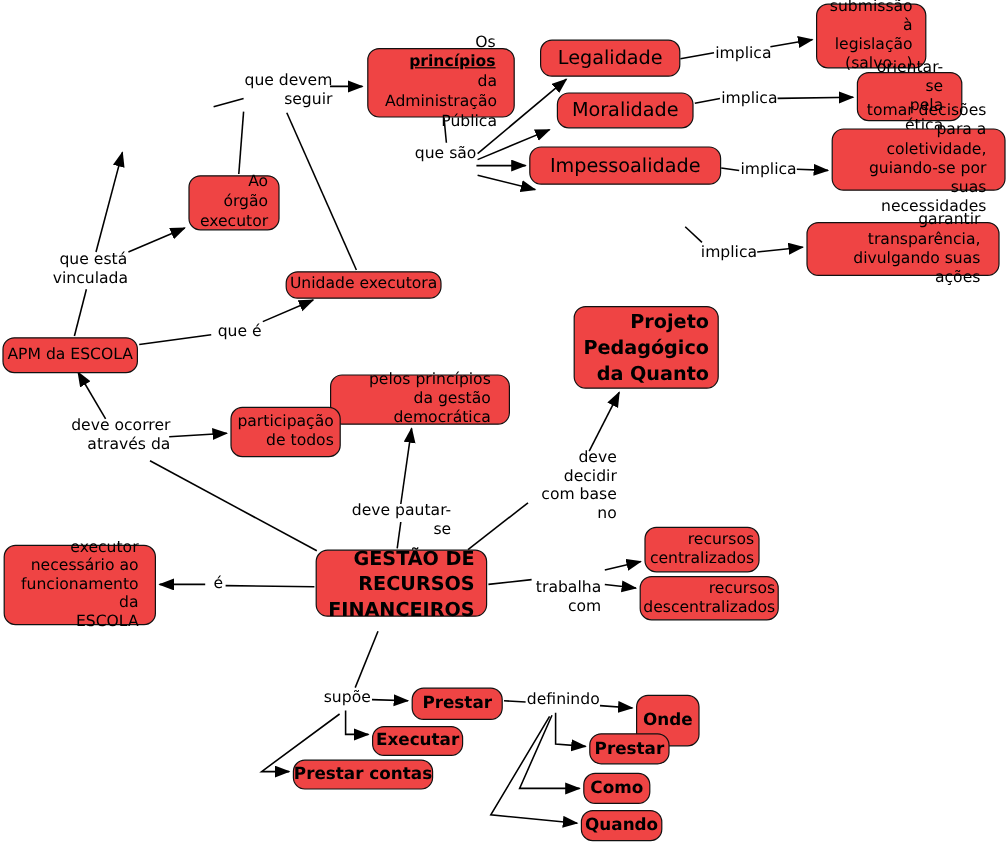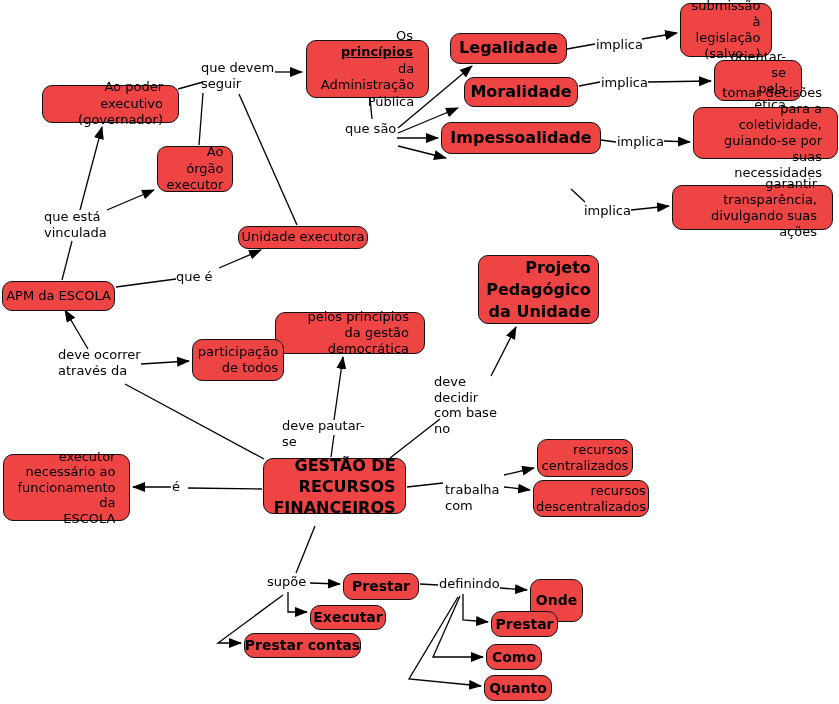--- a/index.html
+++ b/index.html
@@ -28,33 +28,33 @@
     line-height: 16.5px;
     padding: 1px 15px;
   }
   .node.bold {
     font-weight: bold;
     font-size: 16px;
     line-height: 22px;
     white-space: pre-line;
   }
   .node.bold1 {
-    font-weight: bold;
+    font-weight: normal;
     font-size: 16px;
     white-space: nowrap;
   }
   .node.boldsm {
     font-weight: bold;
     font-size: 14px;
     white-space: nowrap;
   }
   .node.nw { white-space: nowrap; }
   .lbl {
     position: absolute;
-    text-align: left;
+    text-align: right;
     white-space: pre-line;
     font-size: 13px;
     line-height: 15.5px;
   }
   .l1 { white-space: normal; }
   .bu { font-weight: bold; text-decoration: underline; }
   .preline { white-space: pre-line; }
 </style>
 </head>
 <body>
@@ -109,22 +109,20 @@
       <line x1="310" y1="583" x2="340" y2="584" marker-end="url(#ah)"></line>
       <polyline points="288,592 288,612 307,612" marker-end="url(#ah)"></polyline>
       <polyline points="283,595 218,643 241,643" marker-end="url(#ah)"></polyline>
       <line x1="500" y1="588" x2="527" y2="590" marker-end="url(#ah)"></line>
       <polyline points="463,594 463,620 488,622" marker-end="url(#ah)"></polyline>
       <polyline points="460,596 433,657 483,657" marker-end="url(#ah)"></polyline>
       <polyline points="458,597 409,679 481,686" marker-end="url(#ah)"></polyline>
     </g>
   </svg>
 
-  <div class="node" style="left:42px;top:85px;width:137px;height:38px">Ao poder executivo
-(governador)</div>
 
   <div class="node" style="left:157px;top:146px;width:76px;height:46px">Ao órgão
 executor</div>
 
   <div class="node l1" style="left:306px;top:40px;width:123px;height:58px;flex-direction:column">
     <div><span>Os </span><span class="bu">princípios</span></div>
     <div class="preline">da Administração
 Pública</div>
   </div>
 
@@ -155,21 +153,21 @@
   <div class="node nw" style="left:2px;top:281px;width:113px;height:30px">APM da ESCOLA</div>
 
   <div class="node" style="left:275px;top:312px;width:150px;height:42px;line-height:16px">pelos princípios
 da gestão democrática</div>
 
   <div class="node" style="left:192px;top:339px;width:92px;height:42px;line-height:16px">participação
 de todos</div>
 
   <div class="node bold" style="left:478px;top:255px;width:121px;height:69px">Projeto
 Pedagógico
-da Unidade</div>
+da Quanto</div>
 
   <div class="node" style="left:3px;top:454px;width:127px;height:67px;line-height:15.5px">executor
 necessário ao
 funcionamento da
 ESCOLA</div>
 
   <div class="node bold" style="left:263px;top:458px;width:143px;height:56px;line-height:21px">GESTÃO DE
 RECURSOS
 FINANCEIROS</div>
 
@@ -184,21 +182,21 @@
   <div class="node boldsm" style="left:310px;top:605px;width:76px;height:25px">Executar</div>
 
   <div class="node boldsm" style="left:244px;top:633px;width:117px;height:25px">Prestar contas</div>
 
   <div class="node boldsm" style="left:530px;top:579px;width:53px;height:43px">Onde</div>
 
   <div class="node boldsm" style="left:491px;top:611px;width:67px;height:26px">Prestar</div>
 
   <div class="node boldsm" style="left:486px;top:644px;width:56px;height:26px">Como</div>
 
-  <div class="node boldsm" style="left:484px;top:675px;width:68px;height:26px">Quanto</div>
+  <div class="node boldsm" style="left:484px;top:675px;width:68px;height:26px">Quando</div>
 
   <div class="lbl" style="left:201px;top:60px;width:76px">que devem
 seguir</div>
 
   <div class="lbl" style="left:345px;top:121px;width:52px">que são</div>
 
   <div class="lbl" style="left:596px;top:37px;width:46px">implica</div>
 
   <div class="lbl" style="left:601px;top:75px;width:46px">implica</div>
 

